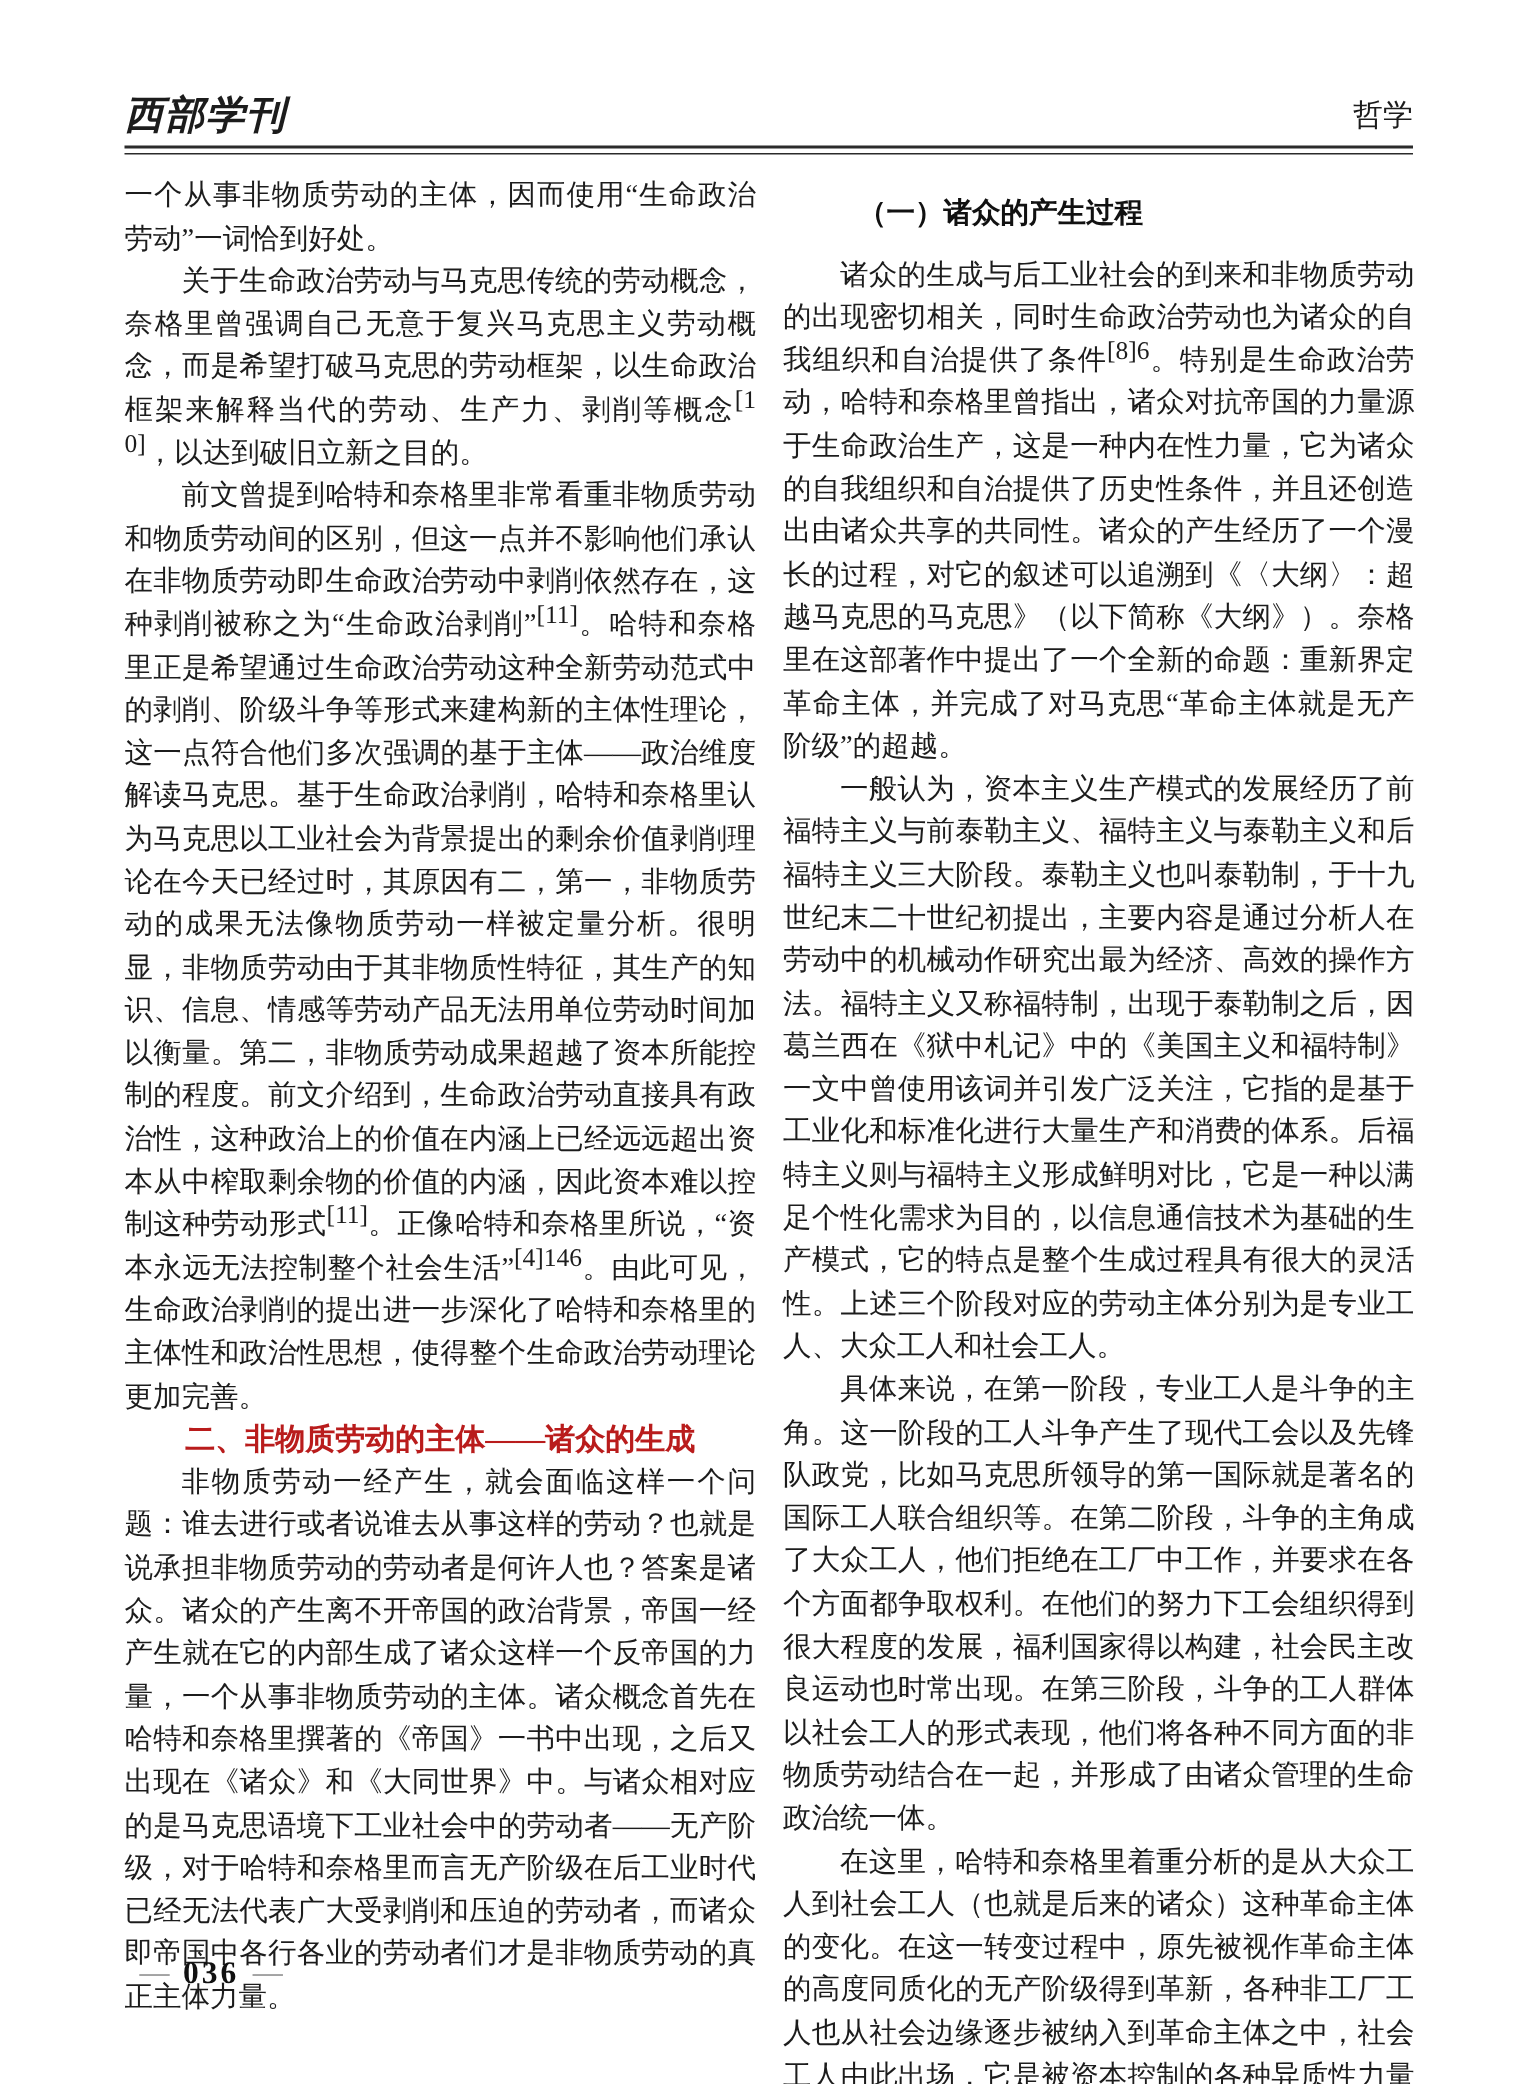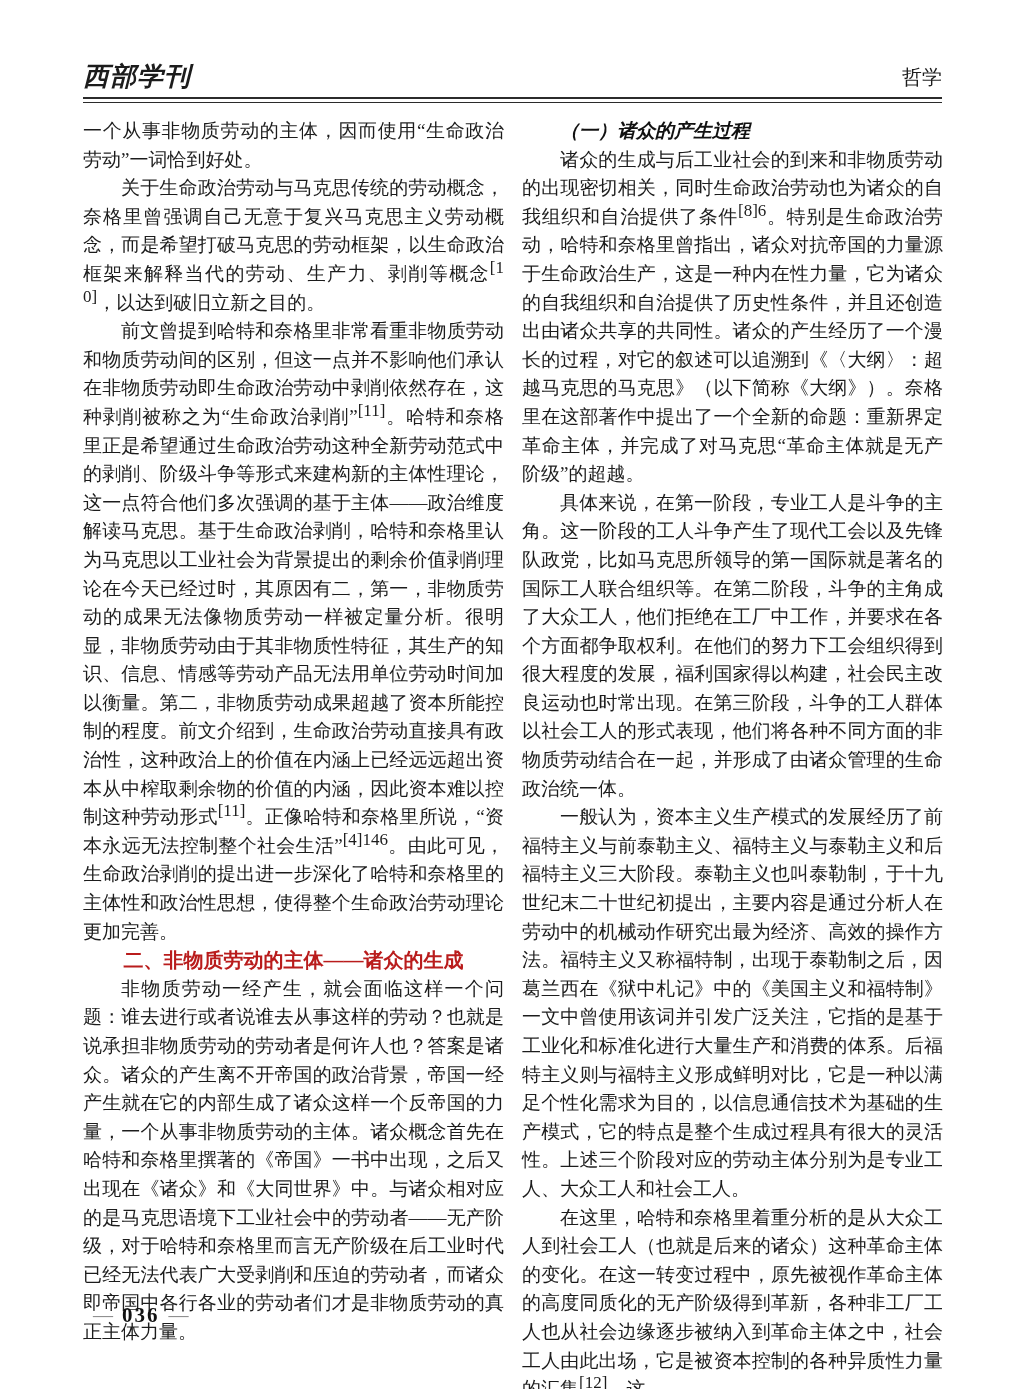--- a/index.html
+++ b/index.html
@@ -73,28 +73,27 @@
   .col p.indent { text-indent: 2em; }
   .col h2 {
     margin: 0;
     font-size: 20px;
     line-height: 28.6px;
     font-weight: bold;
     text-align: center;
     color: #b91c1c;
   }
   .col h3 {
-    margin: 0;
+    margin: 12px;
     font-size: 19px;
     line-height: 28.6px;
     font-weight: bold;
     text-indent: 2em;
     text-align: left;
     color: #111;
-    font-style: italic;
   }
   sup.fnref {
     font-size: 17px;
     line-height: 0;
     vertical-align: 7px;
     letter-spacing: 0;
   }
   
   .ftr {
     position: absolute;
@@ -131,22 +130,22 @@
     <section class="col" id="col-left">
         <p>一个从事非物质劳动的主体，因而使用“生命政治劳动”一词恰到好处。</p>
         <p class="indent">关于生命政治劳动与马克思传统的劳动概念，奈格里曾强调自己无意于复兴马克思主义劳动概念，而是希望打破马克思的劳动框架，以生命政治框架来解释当代的劳动、生产力、剥削等概念<sup class="fnref">[10]</sup>，以达到破旧立新之目的。</p>
         <p class="indent">前文曾提到哈特和奈格里非常看重非物质劳动和物质劳动间的区别，但这一点并不影响他们承认在非物质劳动即生命政治劳动中剥削依然存在，这种剥削被称之为“生命政治剥削”<sup class="fnref">[11]</sup>。哈特和奈格里正是希望通过生命政治劳动这种全新劳动范式中的剥削、阶级斗争等形式来建构新的主体性理论，这一点符合他们多次强调的基于主体——政治维度解读马克思。基于生命政治剥削，哈特和奈格里认为马克思以工业社会为背景提出的剩余价值剥削理论在今天已经过时，其原因有二，第一，非物质劳动的成果无法像物质劳动一样被定量分析。很明显，非物质劳动由于其非物质性特征，其生产的知识、信息、情感等劳动产品无法用单位劳动时间加以衡量。第二，非物质劳动成果超越了资本所能控制的程度。前文介绍到，生命政治劳动直接具有政治性，这种政治上的价值在内涵上已经远远超出资本从中榨取剩余物的价值的内涵，因此资本难以控制这种劳动形式<sup class="fnref">[11]</sup>。正像哈特和奈格里所说，“资本永远无法控制整个社会生活”<sup class="fnref">[4]146</sup>。由此可见，生命政治剥削的提出进一步深化了哈特和奈格里的主体性和政治性思想，使得整个生命政治劳动理论更加完善。</p>
         <h2>二、非物质劳动的主体——诸众的生成</h2>
         <p class="indent">非物质劳动一经产生，就会面临这样一个问题：谁去进行或者说谁去从事这样的劳动？也就是说承担非物质劳动的劳动者是何许人也？答案是诸众。诸众的产生离不开帝国的政治背景，帝国一经产生就在它的内部生成了诸众这样一个反帝国的力量，一个从事非物质劳动的主体。诸众概念首先在哈特和奈格里撰著的《帝国》一书中出现，之后又出现在《诸众》和《大同世界》中。与诸众相对应的是马克思语境下工业社会中的劳动者——无产阶级，对于哈特和奈格里而言无产阶级在后工业时代已经无法代表广大受剥削和压迫的劳动者，而诸众即帝国中各行各业的劳动者们才是非物质劳动的真正主体力量。</p>
       </section>
     <section class="col" id="col-right">
         <h3>（一）诸众的产生过程</h3>
         <p class="indent">诸众的生成与后工业社会的到来和非物质劳动的出现密切相关，同时生命政治劳动也为诸众的自我组织和自治提供了条件<sup class="fnref">[8]6</sup>。特别是生命政治劳动，哈特和奈格里曾指出，诸众对抗帝国的力量源于生命政治生产，这是一种内在性力量，它为诸众的自我组织和自治提供了历史性条件，并且还创造出由诸众共享的共同性。诸众的产生经历了一个漫长的过程，对它的叙述可以追溯到《〈大纲〉：超越马克思的马克思》（以下简称《大纲》）。奈格里在这部著作中提出了一个全新的命题：重新界定革命主体，并完成了对马克思“革命主体就是无产阶级”的超越。</p>
+        <p class="indent">一般认为，资本主义生产模式的发展经历了前福特主义与前泰勒主义、福特主义与泰勒主义和后福特主义三大阶段。泰勒主义也叫泰勒制，于十九世纪末二十世纪初提出，主要内容是通过分析人在劳动中的机械动作研究出最为经济、高效的操作方法。福特主义又称福特制，出现于泰勒制之后，因葛兰西在《狱中札记》中的《美国主义和福特制》一文中曾使用该词并引发广泛关注，它指的是基于工业化和标准化进行大量生产和消费的体系。后福特主义则与福特主义形成鲜明对比，它是一种以满足个性化需求为目的，以信息通信技术为基础的生产模式，它的特点是整个生成过程具有很大的灵活性。上述三个阶段对应的劳动主体分别为是专业工人、大众工人和社会工人。</p>
         <p class="indent">具体来说，在第一阶段，专业工人是斗争的主角。这一阶段的工人斗争产生了现代工会以及先锋队政党，比如马克思所领导的第一国际就是著名的国际工人联合组织等。在第二阶段，斗争的主角成了大众工人，他们拒绝在工厂中工作，并要求在各个方面都争取权利。在他们的努力下工会组织得到很大程度的发展，福利国家得以构建，社会民主改良运动也时常出现。在第三阶段，斗争的工人群体以社会工人的形式表现，他们将各种不同方面的非物质劳动结合在一起，并形成了由诸众管理的生命政治统一体。</p>
-        <p class="indent">一般认为，资本主义生产模式的发展经历了前福特主义与前泰勒主义、福特主义与泰勒主义和后福特主义三大阶段。泰勒主义也叫泰勒制，于十九世纪末二十世纪初提出，主要内容是通过分析人在劳动中的机械动作研究出最为经济、高效的操作方法。福特主义又称福特制，出现于泰勒制之后，因葛兰西在《狱中札记》中的《美国主义和福特制》一文中曾使用该词并引发广泛关注，它指的是基于工业化和标准化进行大量生产和消费的体系。后福特主义则与福特主义形成鲜明对比，它是一种以满足个性化需求为目的，以信息通信技术为基础的生产模式，它的特点是整个生成过程具有很大的灵活性。上述三个阶段对应的劳动主体分别为是专业工人、大众工人和社会工人。</p>
         <p class="indent">在这里，哈特和奈格里着重分析的是从大众工人到社会工人（也就是后来的诸众）这种革命主体的变化。在这一转变过程中，原先被视作革命主体的高度同质化的无产阶级得到革新，各种非工厂工人也从社会边缘逐步被纳入到革命主体之中，社会工人由此出场，它是被资本控制的各种异质性力量的汇集<sup class="fnref">[12]</sup>。这</p>
       </section>
   </div>
 
   <div class="ftr">
     <span class="dash">—</span>
     <span class="pagenum">036</span>
     <span class="dash">—</span>
   </div>
 

